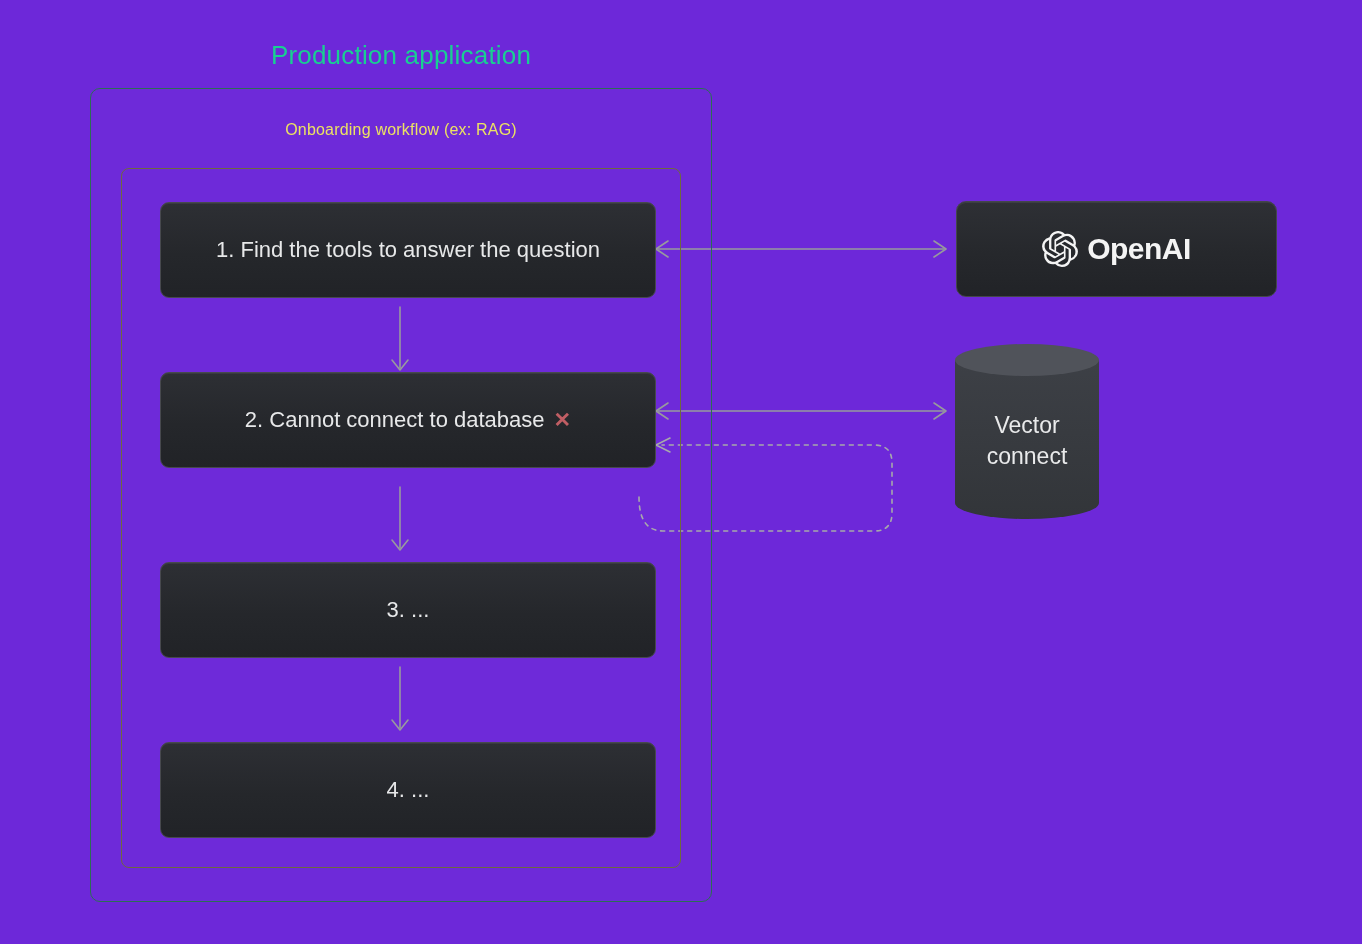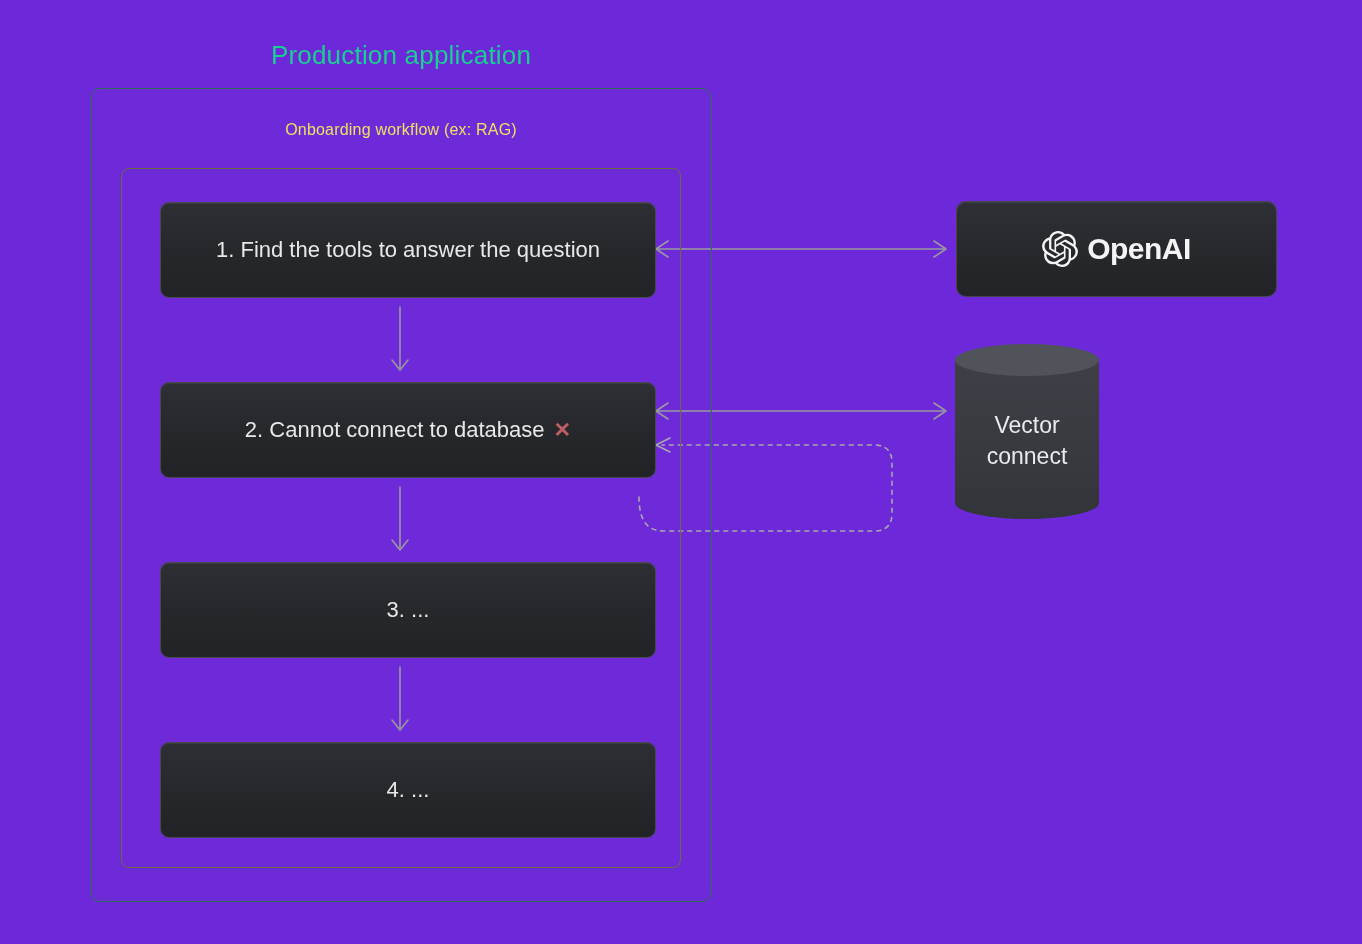--- a/index.html
+++ b/index.html
@@ -33,21 +33,21 @@
 
   .step-box{
     left:152px;width:496px;height:96px;
     border:1px solid #47494e;border-radius:9px;
     background:linear-gradient(180deg,#2d2f34 0%,#25272b 55%,#212327 100%);
     box-shadow:inset 0 1px 0 rgba(255,255,255,0.06);
     box-sizing:border-box;
     display:flex;align-items:center;justify-content:center;
     color:#e7e8e9;font-size:22px;margin-left:8px;
   }
-  .step-1{top:202px;} .step-2{top:382px;justify-content:center;} .step-3{top:562px;} .step-4{top:742px;}
+  .step-1{top:202px;} .step-2{top:372px;justify-content:center;} .step-3{top:562px;} .step-4{top:742px;}
   .error-x{color:#c05e64;font-size:21px;margin-left:9px;font-weight:700;}
 
   .openai-card{
     left:956px;top:201px;width:321px;height:96px;
     border:1px solid #44464b;border-radius:10px;
     background:linear-gradient(180deg,#2e3035 0%,#26282c 55%,#212327 100%);
     box-shadow:inset 0 1px 0 rgba(255,255,255,0.07);
     box-sizing:border-box;
     display:flex;align-items:center;justify-content:center;gap:9px;
     color:#f4f4f4;

